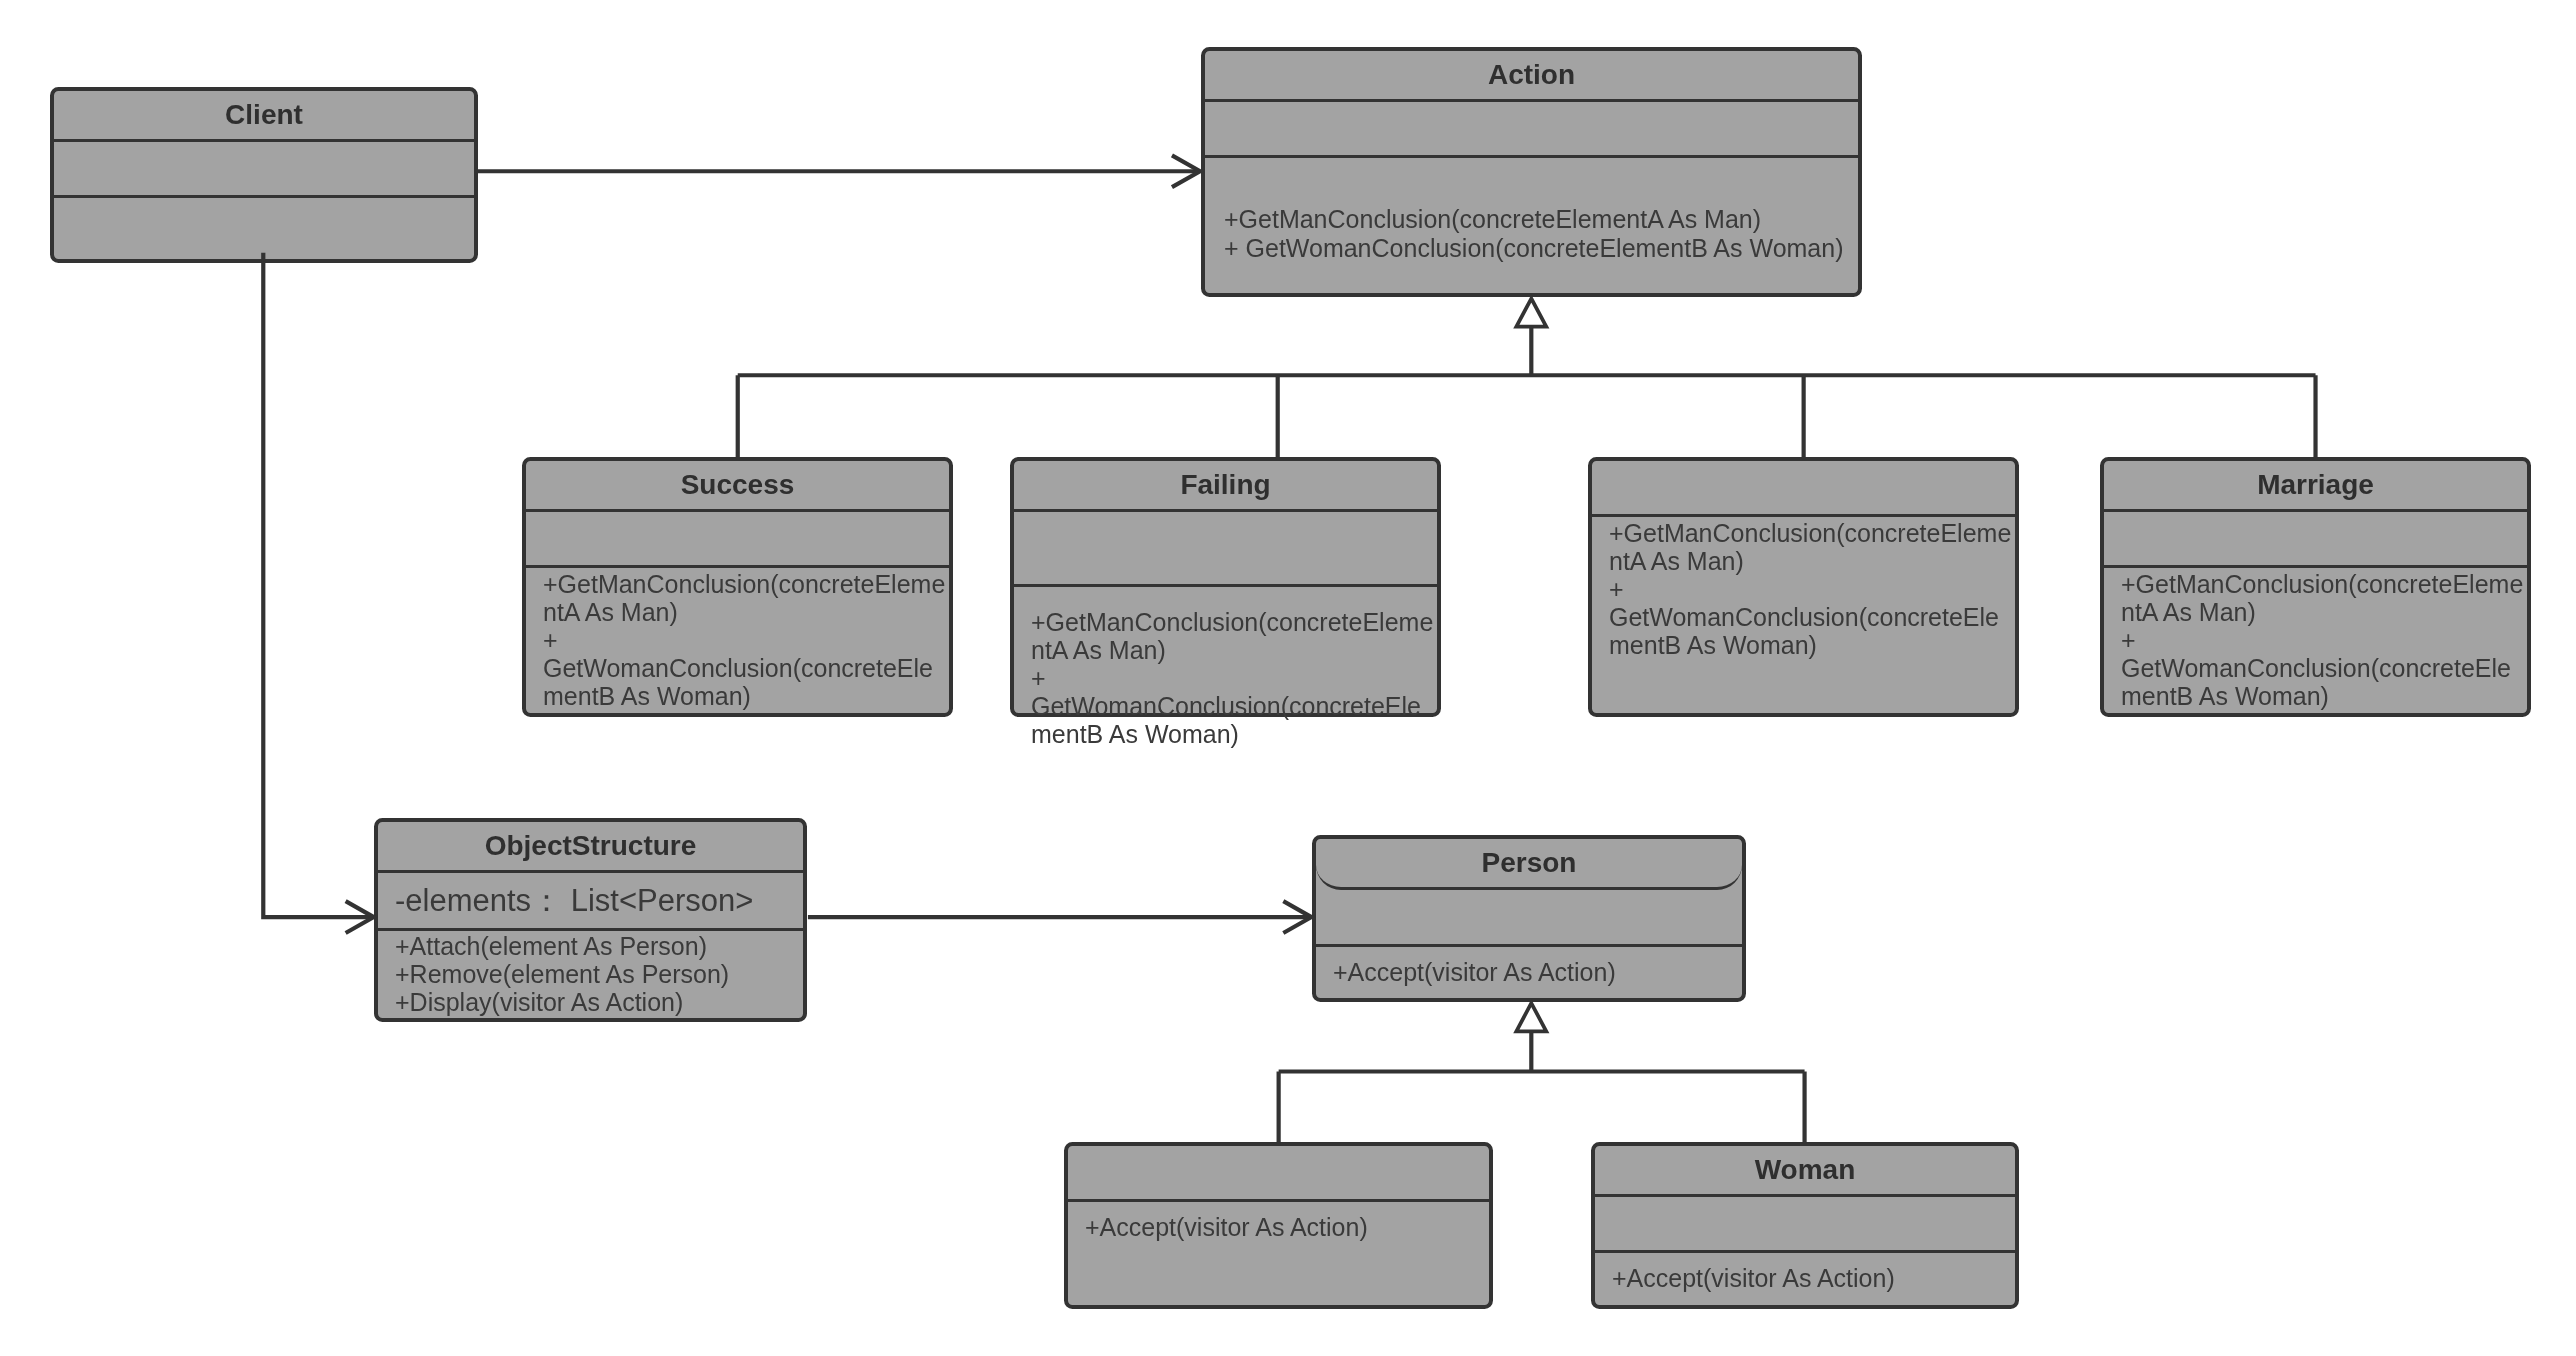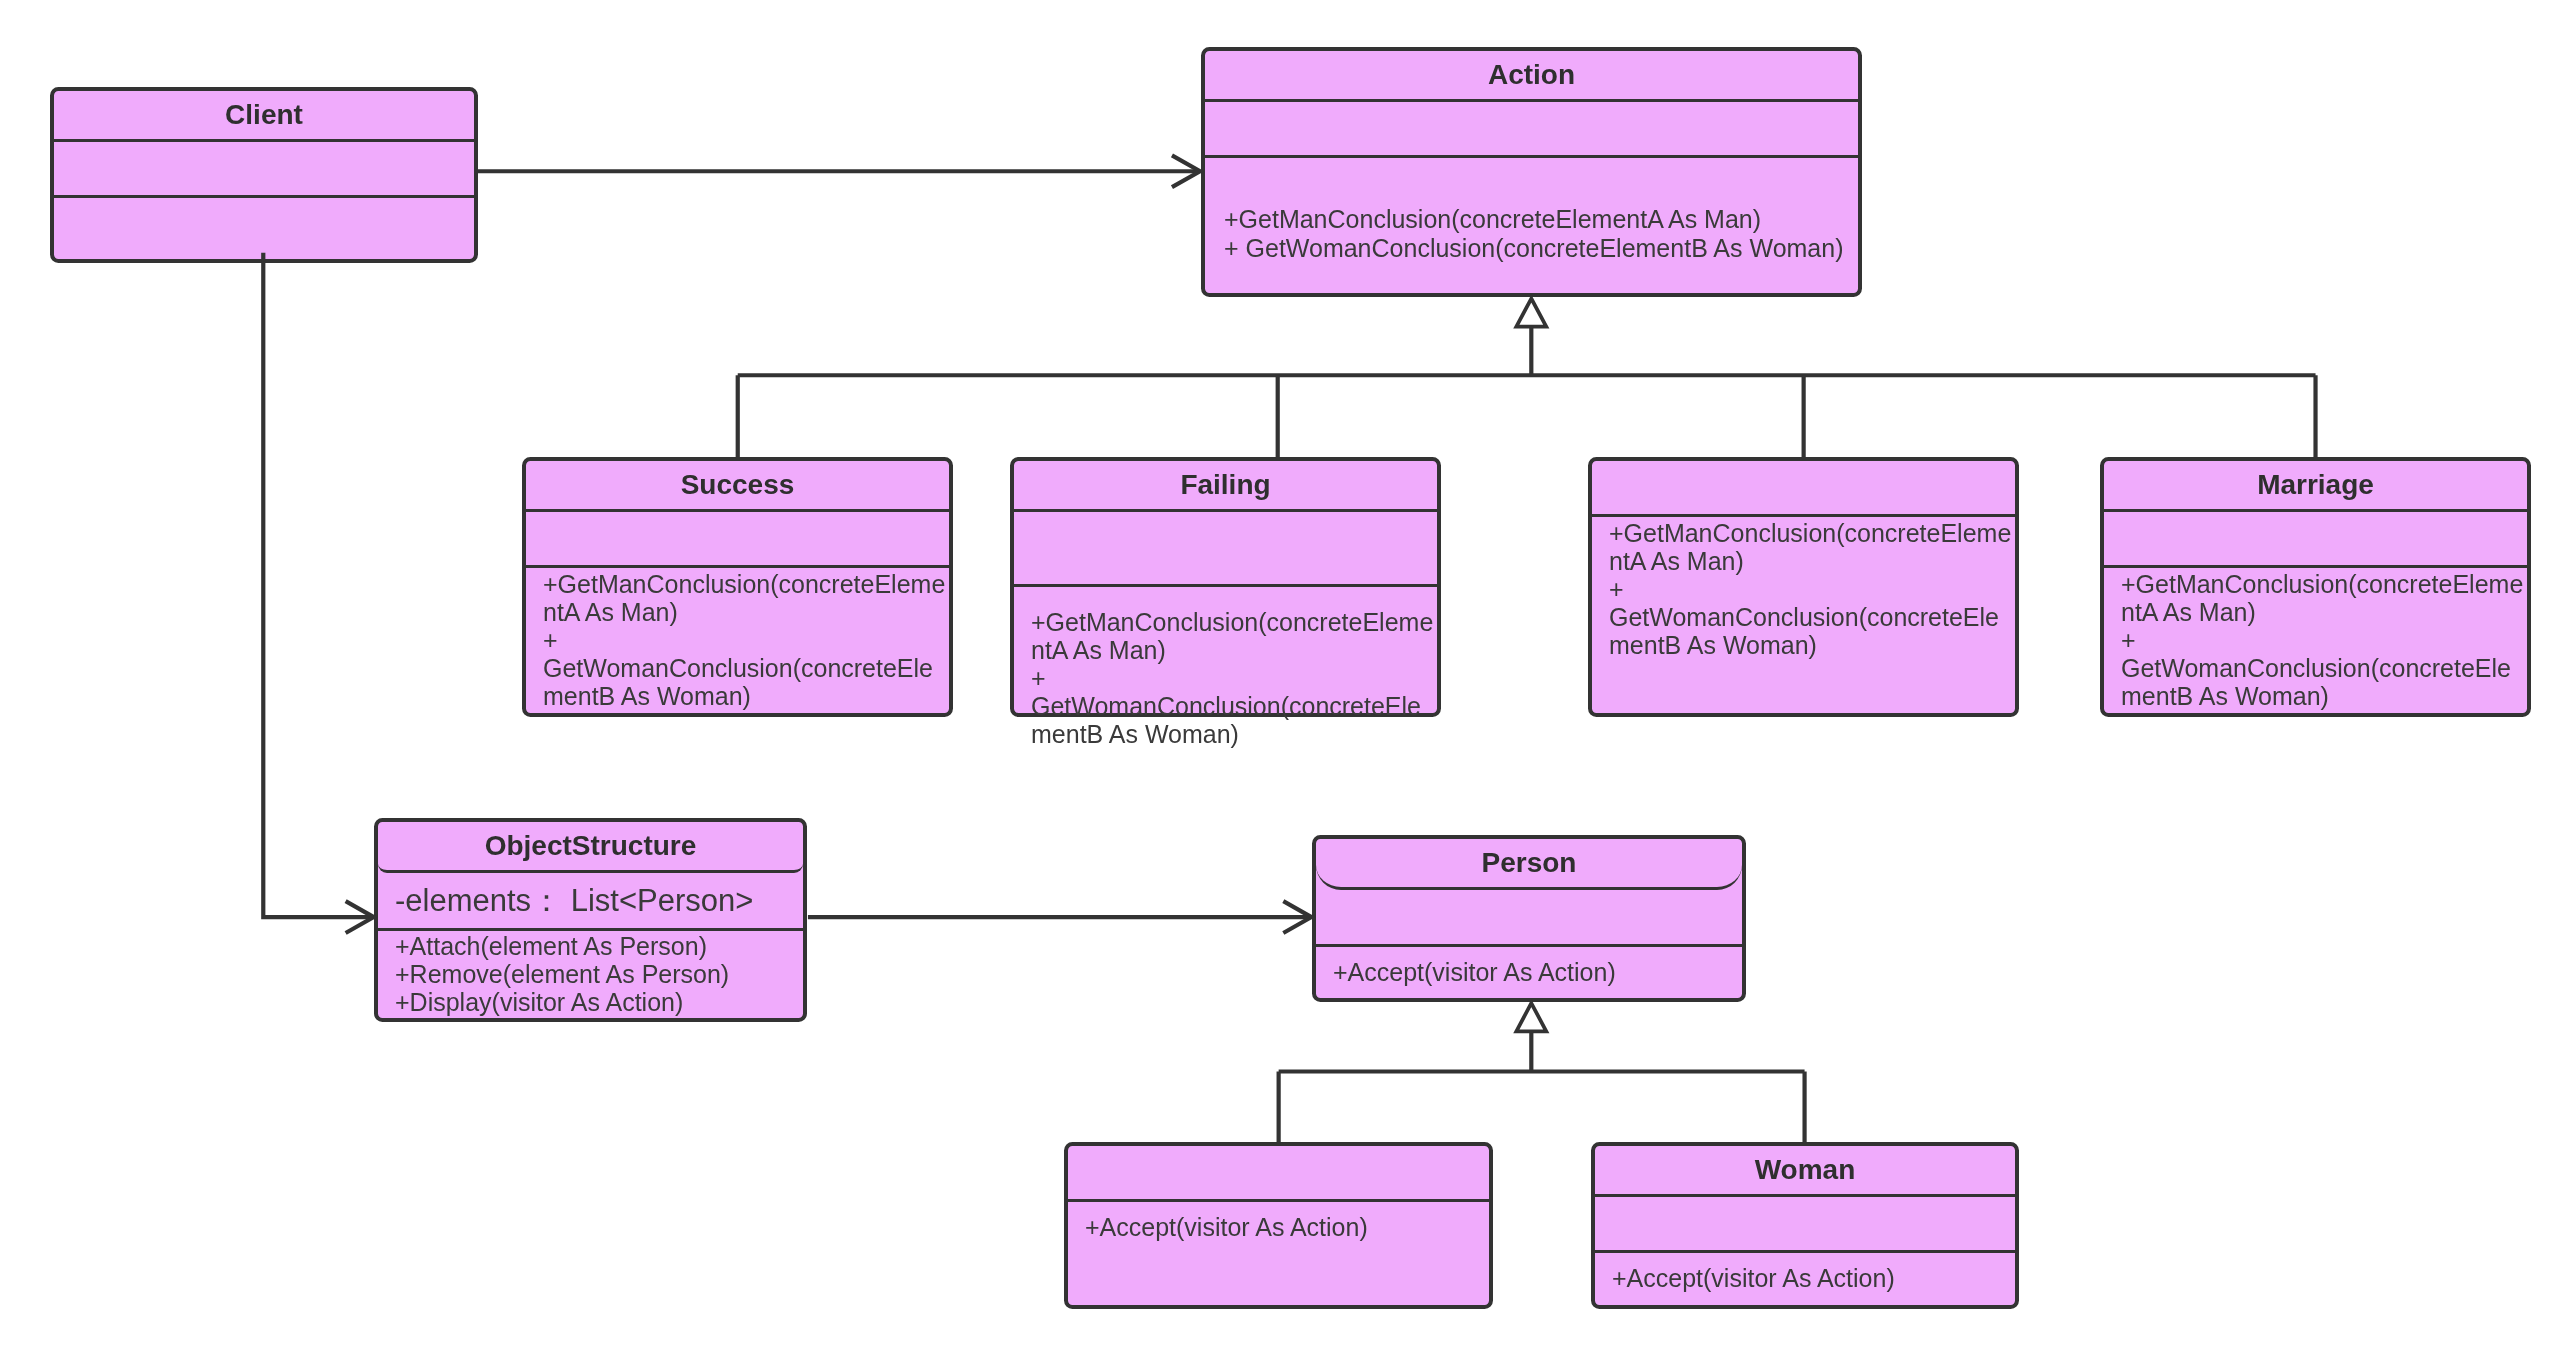--- a/index.html
+++ b/index.html
@@ -5,21 +5,21 @@
   html,body{margin:0;padding:0;background:#ffffff;}
   #stage{
     position:relative;
     width:2576px;height:1356px;
     background:#ffffff;
     font-family:"Liberation Sans", sans-serif;
     overflow:hidden;
   }
   .uml-box{
     position:absolute;
-    background:#f0abfc;
+    background:#a3a3a3;
     border:4.7px solid #333333;
     border-radius:8.4px;
     box-sizing:border-box;
     display:flex;
     flex-direction:column;
     color:#3a3a3a;
     z-index:1;
   }
   .uml-title{
     box-sizing:border-box;
@@ -62,21 +62,21 @@
   .sub-box{width:431px;height:260px;top:457px;}
   #box-success{left:522px;}
   #box-failing{left:1010px;gap:19px;}
   #box-amativeness{left:1588px;}
   #box-marriage{left:2100px;}
   .sub-box .uml-title{height:51px;}
   .sub-box .uml-attrs{height:56px;}
   .sub-box .uml-methods{padding:1.9px 3.7px 0 17px;}
 
   #box-objectstructure{left:374px;top:818px;width:433px;height:204px;}
-  #box-objectstructure .uml-title{height:51px;border-radius:9px;}
+  #box-objectstructure .uml-title{height:51px;}
   #box-objectstructure .uml-attrs{height:58px;}
   #box-objectstructure .uml-methods{padding:0.9px 7.5px 0 17px;}
 
   #box-person{left:1312px;top:835px;width:434px;height:167px;}
   #box-person .uml-title{height:51px;border-radius:25px;}
   #box-person .uml-attrs{height:57px;}
   #box-person .uml-methods{padding:11.2px 7.5px 0 17px;}
 
   #box-man{left:1064px;top:1142px;width:429px;height:167px;}
   #box-woman{left:1591px;top:1142px;width:428px;height:167px;}

